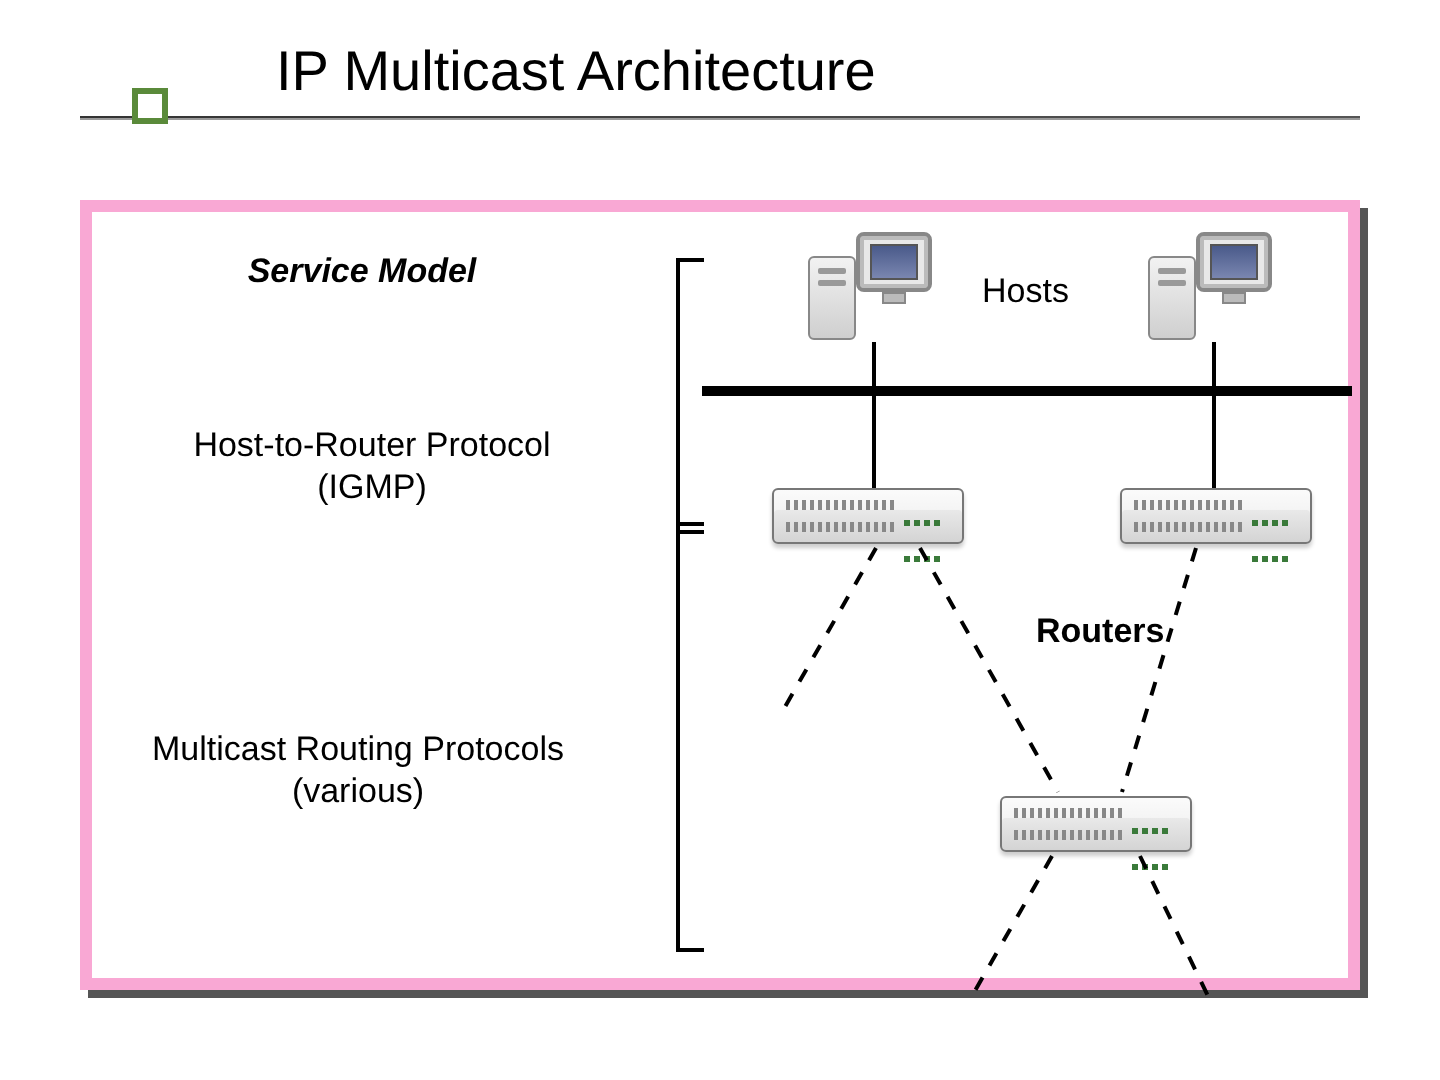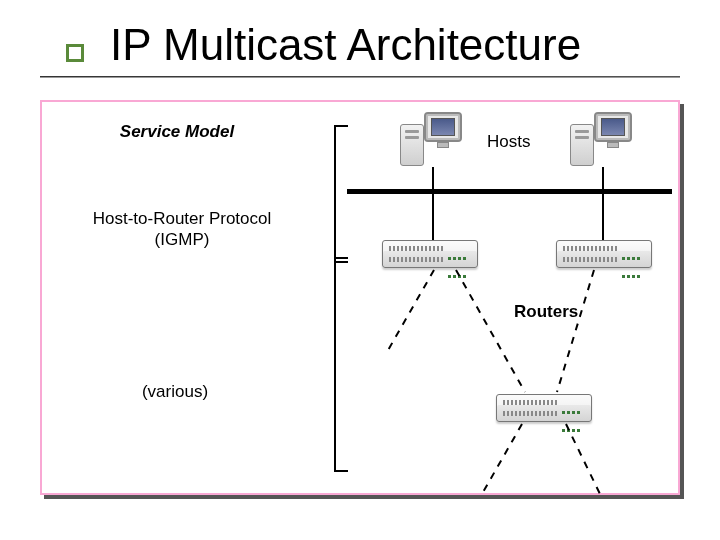--- a/index.html
+++ b/index.html
@@ -21,39 +21,39 @@
   .title-bullet {
     position: absolute;
     top: 24px;
     left: 36px;
     width: 18px;
     height: 18px;
     border: 3px solid #5a8a3a;
     background: #fff;
   }
   .title {
-    font-size: 44px;
+    font-size: 28px;
     font-weight: normal;
-    margin: 0 0 6px 80px;
+    margin: 0 0 6px 108px;
     color: #000;
   }
   .underline {
     margin-left: 10px;
     height: 2px;
     background: linear-gradient(to right,#333,#555);
     border-bottom: 1px solid #999;
     width: 640px;
   }
   .content-box {
     position: absolute;
     top: 100px;
     left: 40px;
     width: 640px;
     height: 395px;
-    border: 2px solid #f9a8d4;
+    border: 6px solid #f9a8d4;
     background: #fff;
     box-shadow: 4px 4px 0 #555;
   }
   .label {
     position: absolute;
     font-size: 17px;
     color: #000;
     text-align: center;
   }
   .service-model {
@@ -221,21 +221,21 @@
 <div class="content-box">
 
   <div class="label service-model">Service Model</div>
 
   <div class="label igmp">
     <span>Host-to-Router Protocol</span><br>
     <span>(IGMP)</span>
   </div>
 
   <div class="label mrp">
-    <br>
+    <span>Multicast Routing Protocols</span><br>
     <span>(various)</span>
   </div>
 
   <div class="label hosts">Hosts</div>
   <div class="label routers">Routers</div>
 
   <div class="bracket br-top"></div>
   <div class="bracket br-bot"></div>
 
   <div class="hbar bus"></div>

